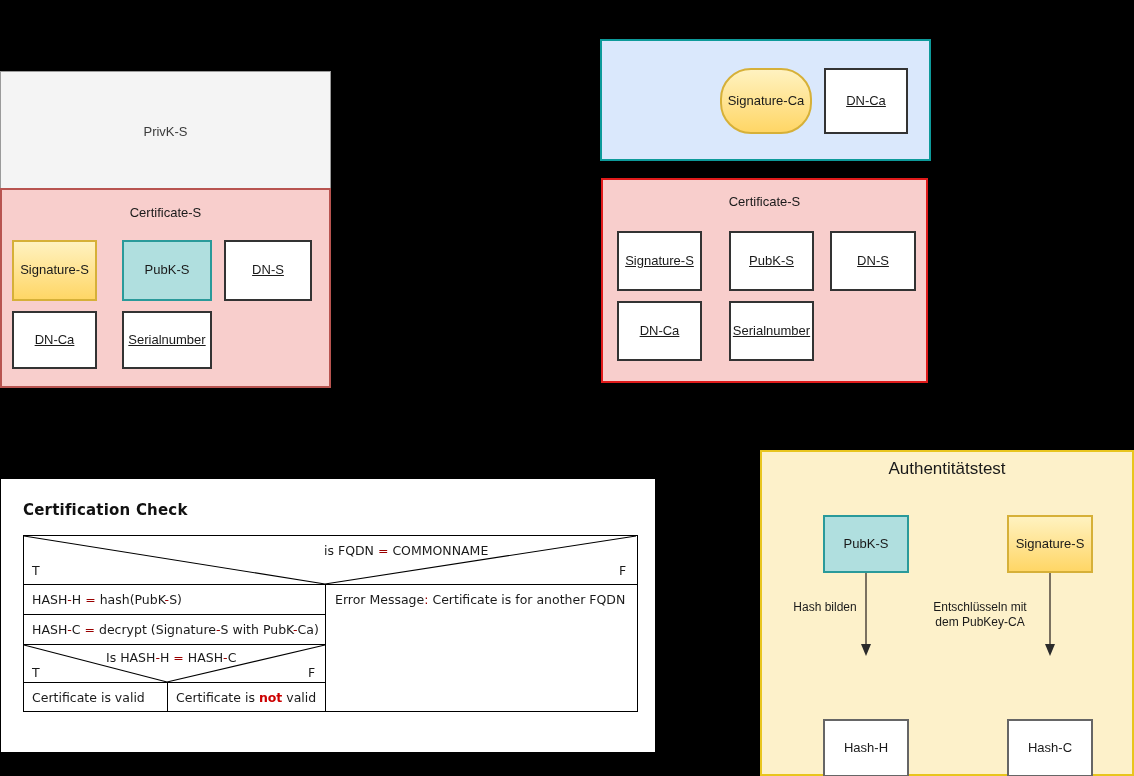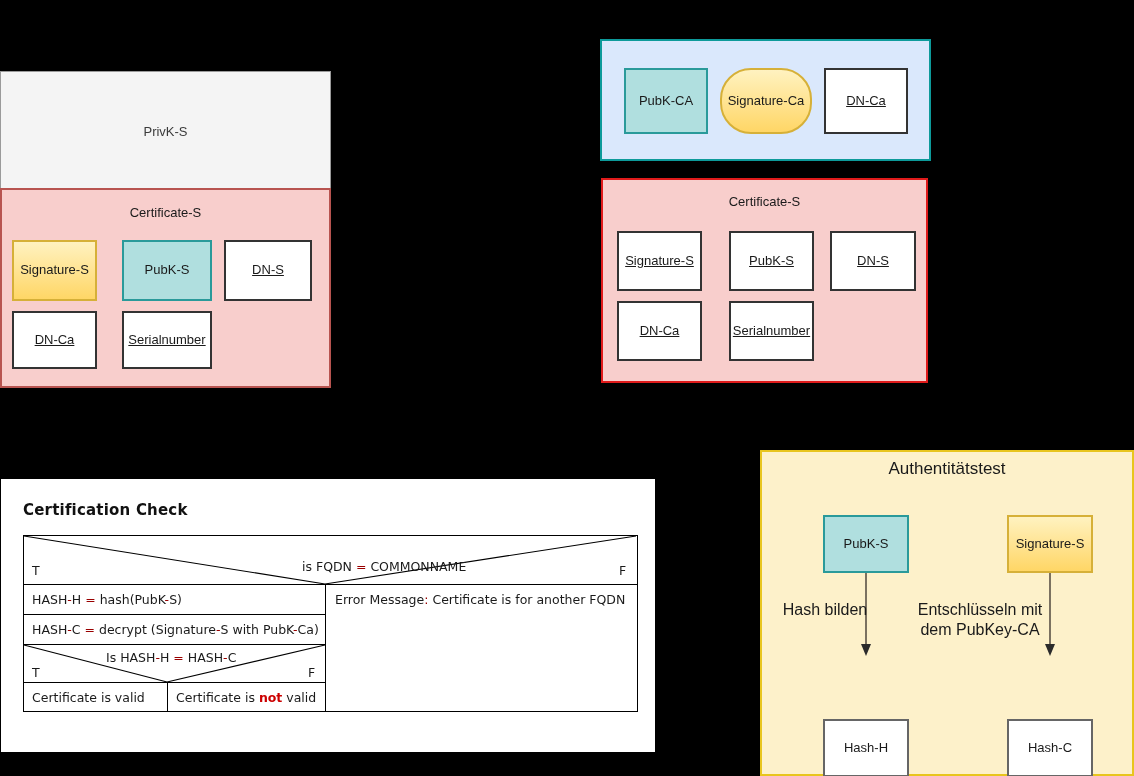--- a/index.html
+++ b/index.html
@@ -128,39 +128,38 @@
     position: absolute;
     left: 0; right: 0; top: 7px;
     text-align: center;
     font-size: 17px;
     color: #1a1a1a;
     font-family: "Liberation Sans", sans-serif;
   }
   .auth-arrow { position: absolute; }
   .auth-label {
     position: absolute;
-    font-size: 16px;
+    font-size: 12px;
     color: #1a1a1a;
     text-align: center;
     line-height: 1.25;
     font-family: "Liberation Sans", sans-serif;
     white-space: pre-line;
   }
 </style>
 </head>
 <body>
 
 <div id="canvas">
 
   <div class="abs cell" id="privk-s">
     <span>PrivK-S</span>
   </div>
 
   <div class="abs" id="cert-ca">
-    <div class="cell cell-teal" style="left:22px;  top:27px; width:84px;  height:66px;">PubK-CA</div>
     <div class="cell cell-amber" style="left:118px; top:27px; width:92px;  height:66px;border-radius:31px;">Signature-Ca</div>
     <div class="cell cell-white" style="left:222px; top:27px; width:84px;  height:66px;">DN-Ca</div>
   </div>
 
   <div class="abs" id="cert-s-left">
     <div class="panel-title">Certificate-S</div>
     <div class="cell cell-amber" style="left:10px;  top:50px;  width:85px; height:61px;">Signature-S</div>
     <div class="cell cell-teal" style="left:120px; top:50px;  width:90px; height:61px;">PubK-S</div>
     <div class="cell cell-white" style="left:222px; top:50px;  width:88px; height:61px;">DN-S</div>
     <div class="cell cell-white" style="left:10px;  top:121px; width:85px; height:58px;">DN-Ca</div>
@@ -194,21 +193,21 @@
       <div class="cc-line" style="left:0;   top:147px;width:303px; height:1px;"></div>
       <div class="cc-line" style="left:144px;top:147px;width:1px;  height:30px;"></div>
 
       <svg id="cc-svg">
         <line x1="1" y1="1" x2="302" y2="49" stroke="#000" stroke-width="1.2"></line>
         <line x1="302" y1="49" x2="613" y2="1" stroke="#000" stroke-width="1.2"></line>
         <line x1="1" y1="110" x2="144" y2="147" stroke="#000" stroke-width="1.2"></line>
         <line x1="144" y1="147" x2="302" y2="110" stroke="#000" stroke-width="1.2"></line>
       </svg>
 
-      <div class="cc-text" style="left:279px; top:8px;margin-top:16px;"><span>is FQDN </span><span class="cc-red">=</span><span> COMMONNAME</span></div>
+      <div class="cc-text" style="left:301px; top:8px;"><span>is FQDN </span><span class="cc-red">=</span><span> COMMONNAME</span></div>
       <div class="cc-text" style="left:9px;  top:28px;">T</div>
       <div class="cc-text" style="left:596px;top:28px;">F</div>
 
       <div class="cc-text" style="left:9px; top:57px;"><span>HASH</span><span class="cc-red">-</span><span>H </span><span class="cc-red">=</span><span> hash(PubK</span><span class="cc-red">-</span><span>S)</span></div>
 
       <div class="cc-text" style="left:9px; top:87px;"><span>HASH</span><span class="cc-red">-</span><span>C </span><span class="cc-red">=</span><span> decrypt (Signature</span><span class="cc-red">-</span><span>S with PubK</span><span class="cc-red">-</span><span>Ca)</span></div>
 
       <div class="cc-text" style="left:83px; top:115px;"><span>Is HASH</span><span class="cc-red">-</span><span>H </span><span class="cc-red">=</span><span> HASH</span><span class="cc-red">-</span><span>C</span></div>
       <div class="cc-text" style="left:9px;  top:130px;">T</div>
       <div class="cc-text" style="left:285px;top:130px;">F</div>

